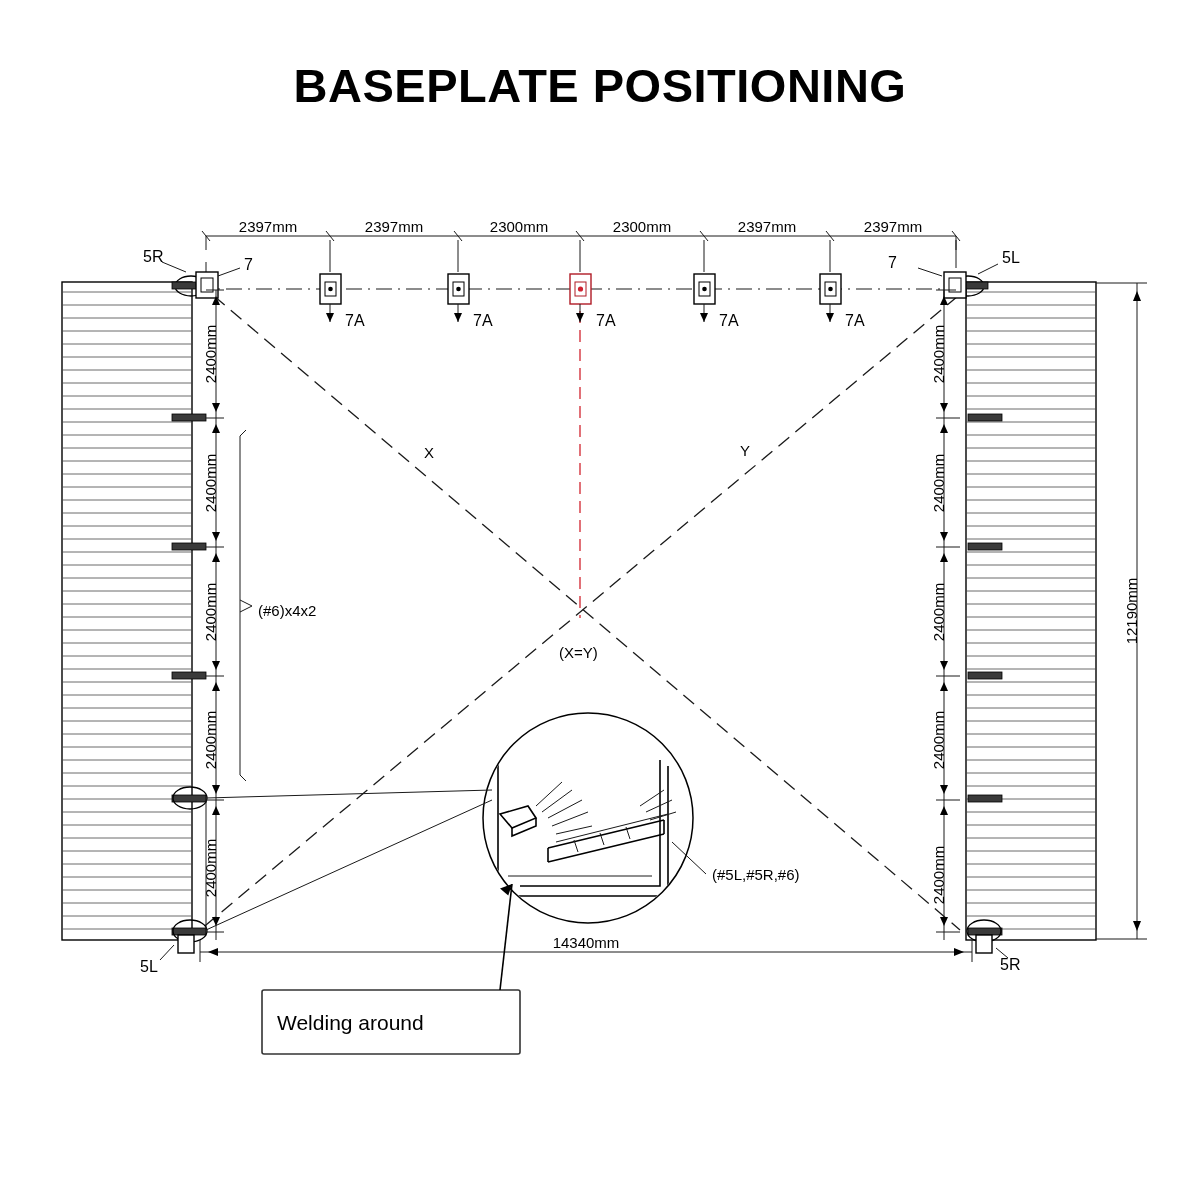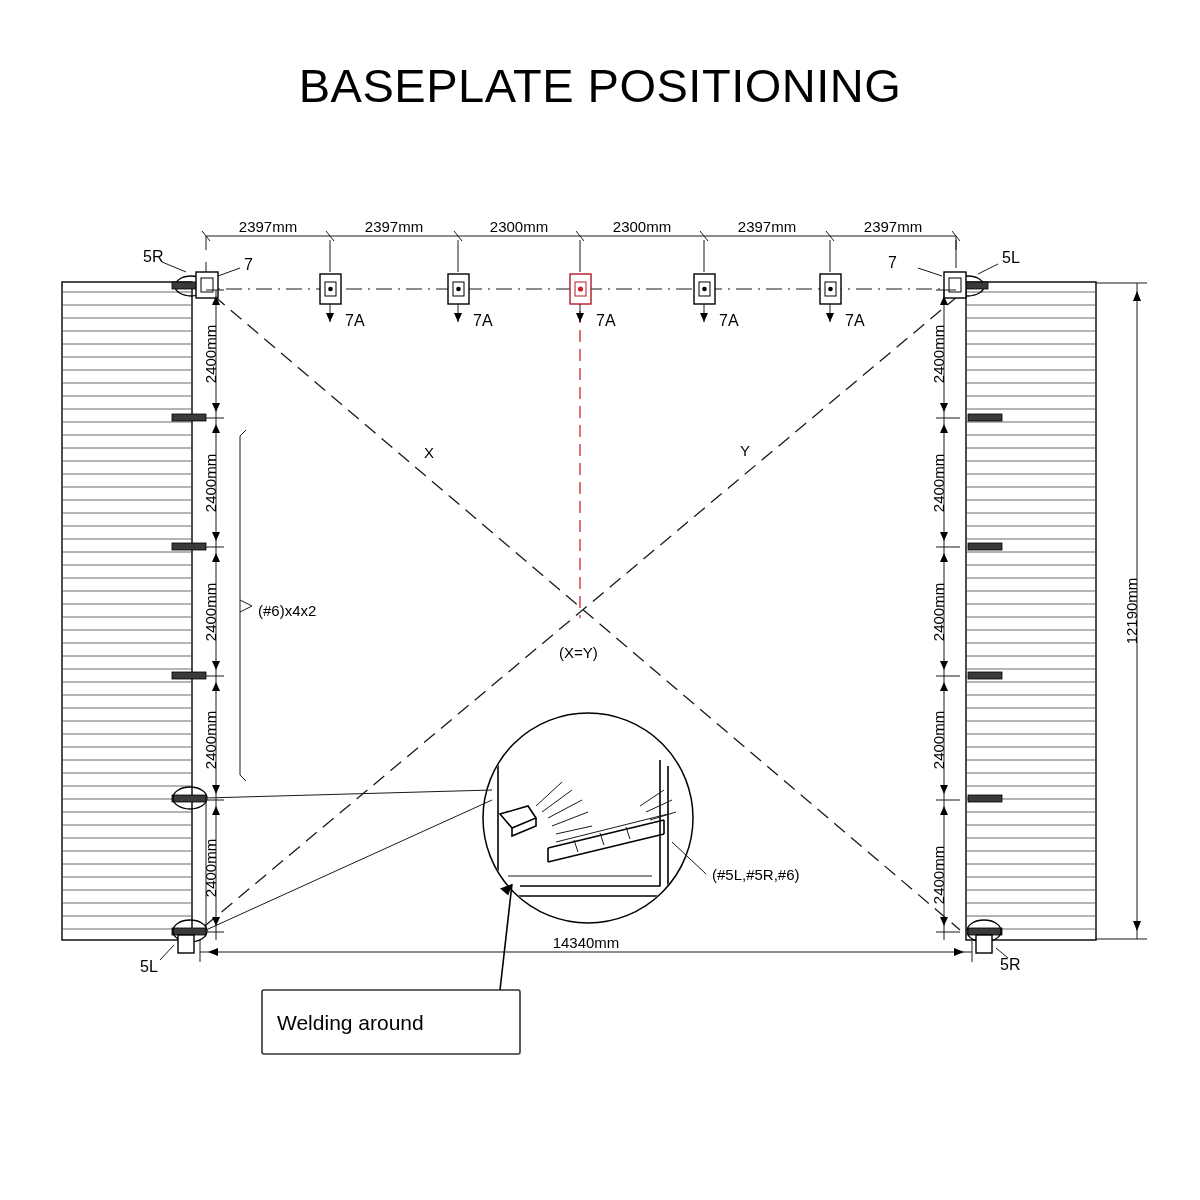--- a/index.html
+++ b/index.html
@@ -15,21 +15,21 @@
     overflow: hidden;
     position: relative;
   }
   #page-title {
     position: absolute;
     top: 58px;
     left: 0;
     width: 1200px;
     text-align: center;
     font-size: 47px;
-    font-weight: normal;
+    font-weight: bold;
     letter-spacing: 0.5px;
     font-family: "Liberation Sans", sans-serif;
   }
   #drawing-wrap {
     position: absolute;
     top: 0;
     left: 0;
     width: 1020px;
     height: 1200px;
   }

